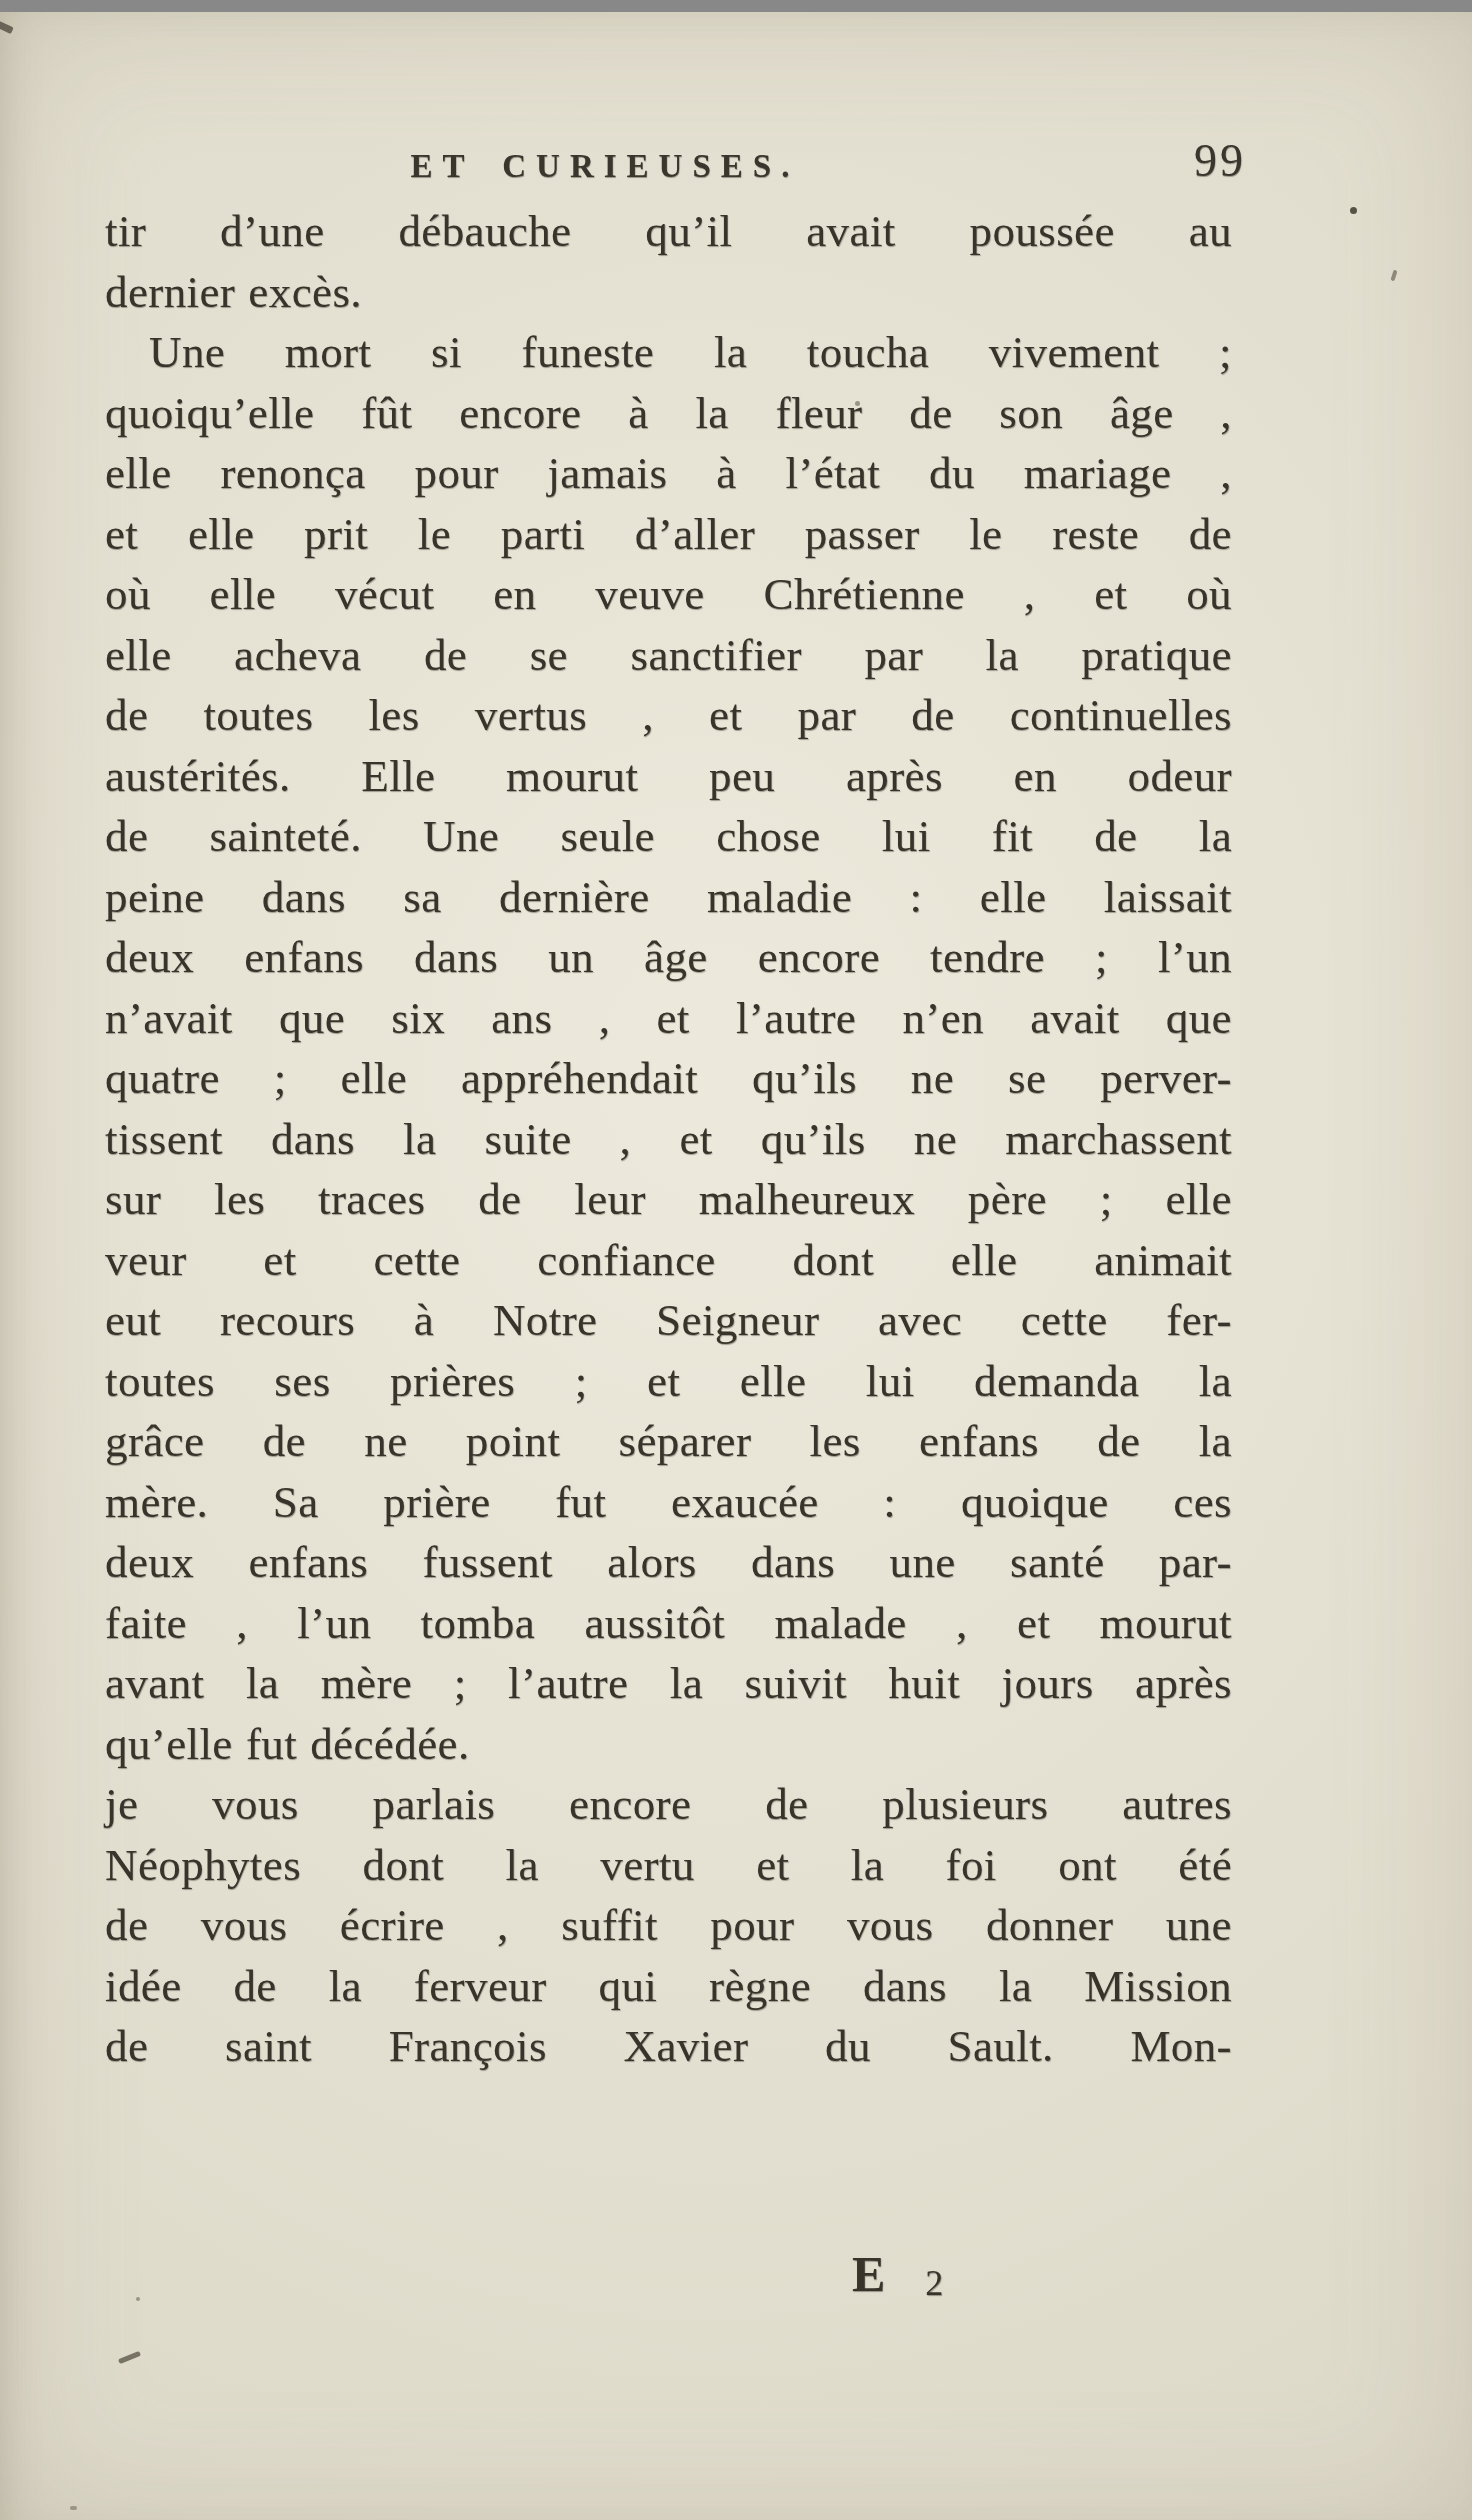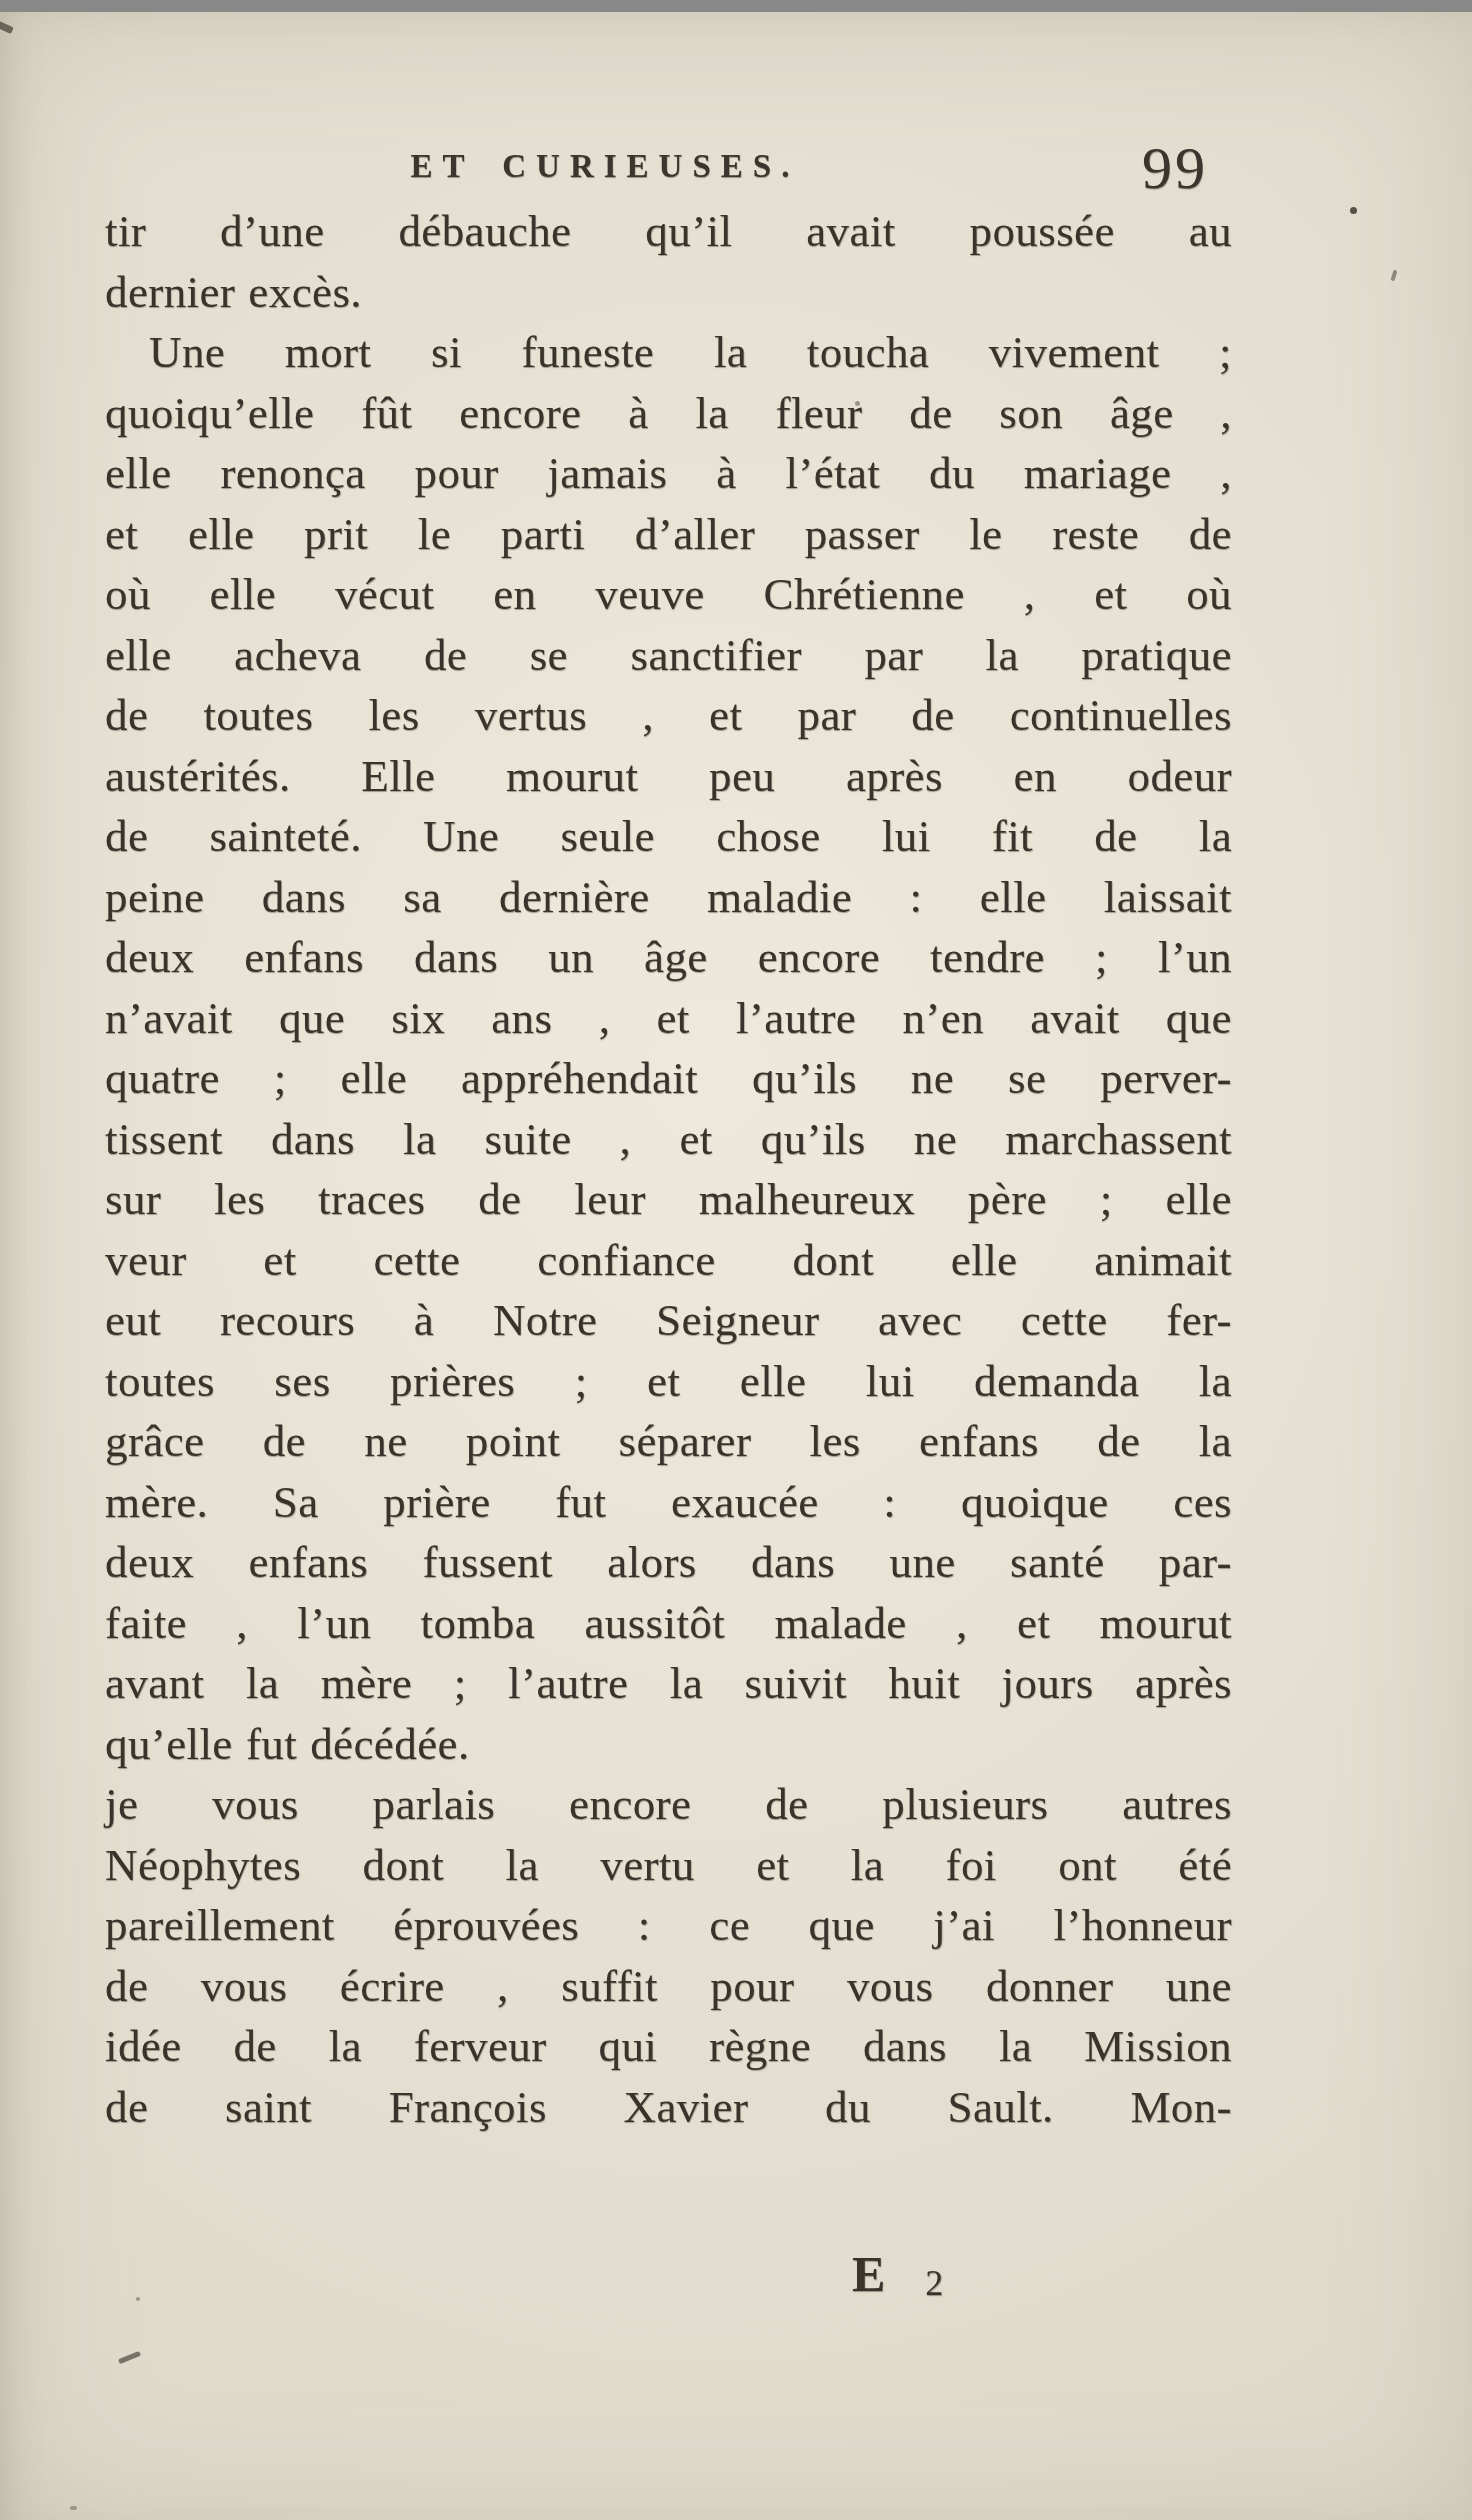--- a/index.html
+++ b/index.html
@@ -25,24 +25,24 @@
     font-size: 33px;
     font-weight: bold;
     letter-spacing: 10px;
     word-spacing: 10px;
     color: #3a362d;
     text-shadow: 0.5px 0.5px 0.8px rgba(58,54,45,0.45);
   }
   .page-number {
     position: absolute;
     top: 122px;
-    left: 1098px;
+    left: 1136px;
     width: 110px;
     text-align: right;
-    font-size: 60px;
+    font-size: 46px;
     letter-spacing: 3px;
     color: #3a362d;
     text-shadow: 0.5px 0.5px 0.8px rgba(58,54,45,0.45);
   }
   .text-block {
     position: absolute;
     left: 105px;
     top: 189px;
     width: 1127px;
   }
@@ -115,21 +115,20 @@
       <div class="line">eut recours à Notre Seigneur avec cette fer-</div>
       <div class="line">toutes ses prières ; et elle lui demanda la</div>
       <div class="line">grâce de ne point séparer les enfans de la</div>
       <div class="line">mère. Sa prière fut exaucée : quoique ces</div>
       <div class="line">deux enfans fussent alors dans une santé par-</div>
       <div class="line">faite , l’un tomba aussitôt malade , et mourut</div>
       <div class="line">avant la mère ; l’autre la suivit huit jours après</div>
       <div class="line nojust">qu’elle fut décédée.</div>
       <div class="line">je vous parlais encore de plusieurs autres</div>
       <div class="line">Néophytes dont la vertu et la foi ont été</div>
-      <div class="line">pareillement éprouvées : ce que j’ai l’honneur</div>
       <div class="line">de vous écrire , suffit pour vous donner une</div>
       <div class="line">idée de la ferveur qui règne dans la Mission</div>
       <div class="line">de saint François Xavier du Sault. Mon-</div>
     </div>
 
   <div class="signature">
     <span>E</span><span class="sig-num">2</span>
   </div>
 
   <div class="speck s1"></div>

